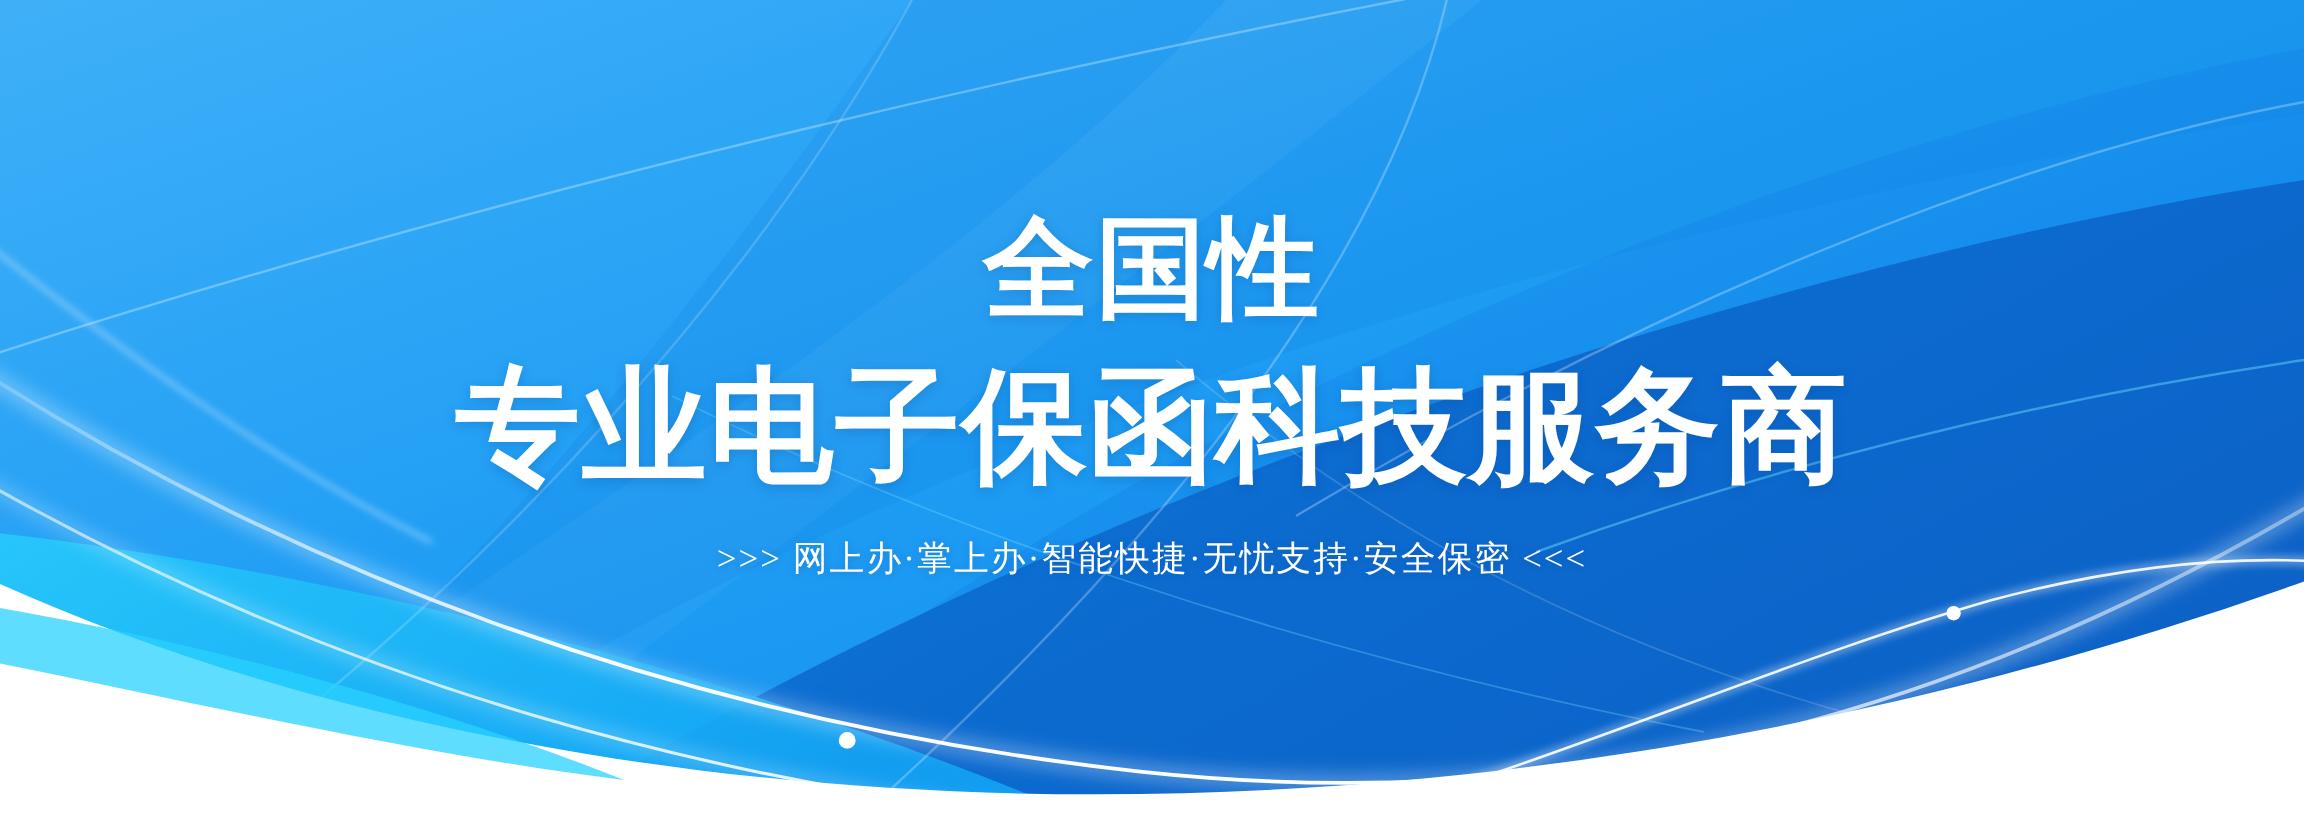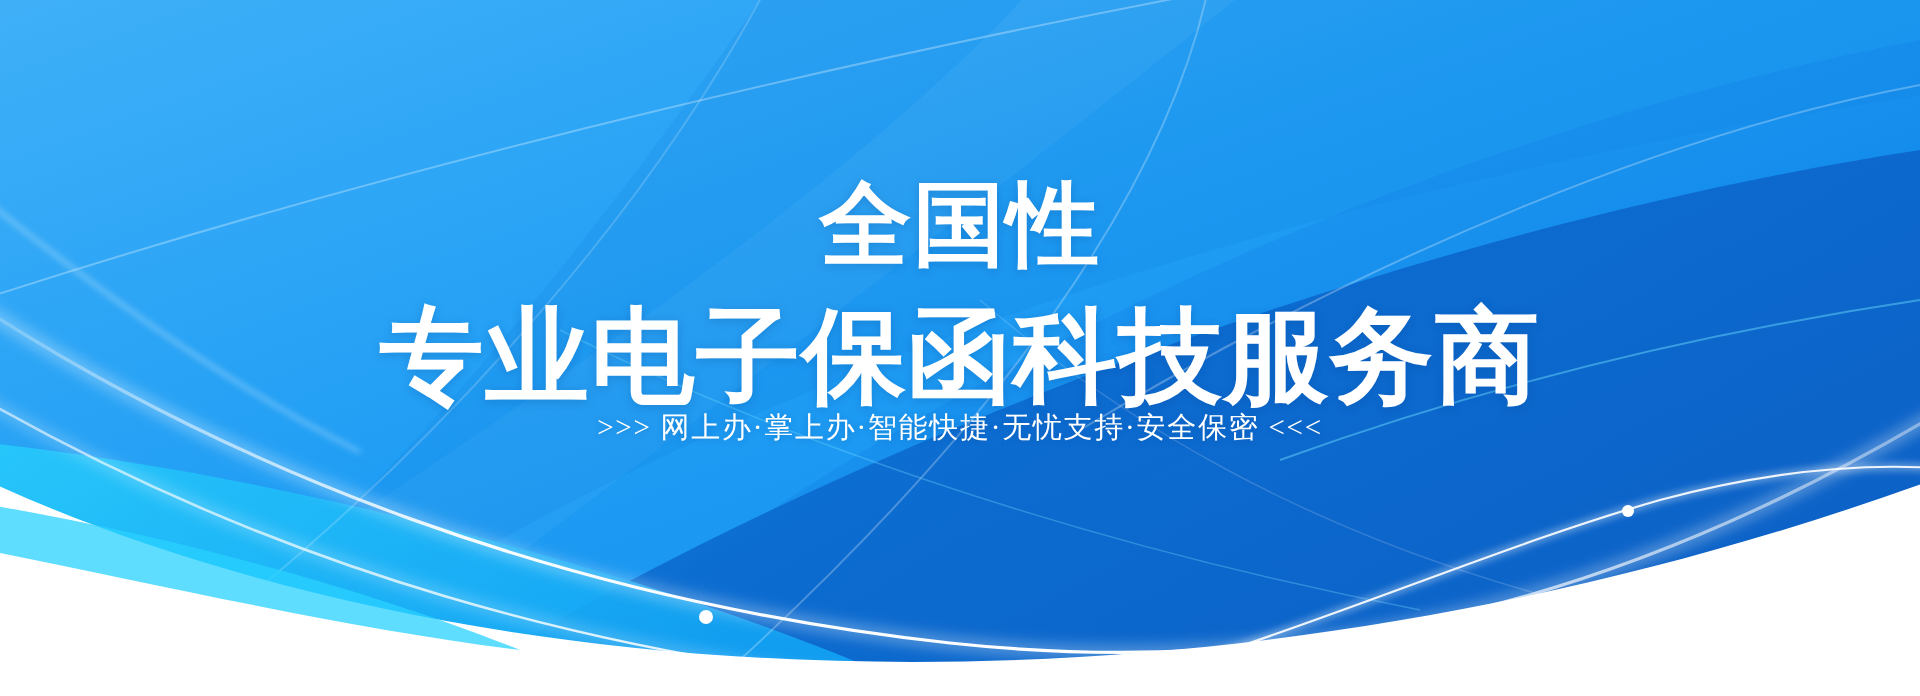--- a/index.html
+++ b/index.html
@@ -47,20 +47,21 @@
   #headline-line1 {
     font-size: 92px;
     margin-top: 178px;
   }
   #headline-line2 {
     font-size: 104px;
     margin-top: 34px;
     letter-spacing: 0.015em;
   }
   #subtitle {
+    margin-top: 38px;
     color: #ffffff;
     font-family: "Liberation Serif", serif;
     font-size: 29px;
     letter-spacing: 0.06em;
     white-space: nowrap;
     text-shadow: 0 1px 6px rgba(4,60,130,0.25);
   }
 </style>
 </head>
 <body>

